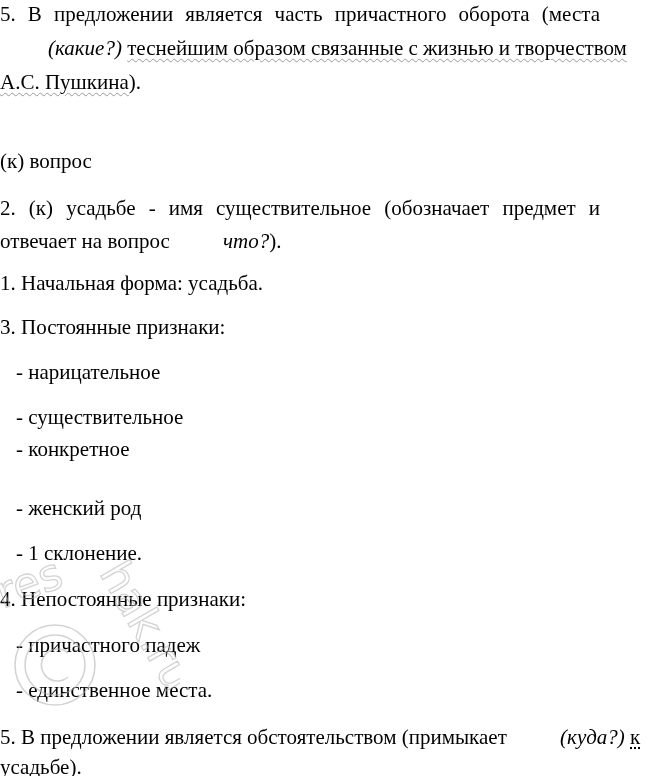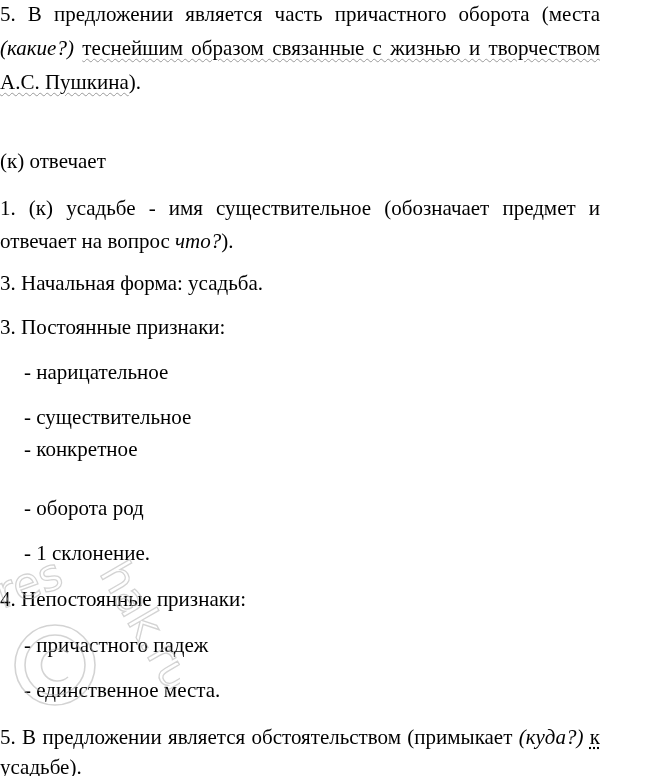--- a/index.html
+++ b/index.html
@@ -1,49 +1,49 @@
 <!DOCTYPE html>
 <html><head>
 <meta charset="utf-8">
 <style>
   html, body { margin:0; padding:0; background:#ffffff; }
   body { width:658px; height:776px; overflow:hidden; position:relative;
          font-family:"Liberation Serif", serif; font-size:21px; color:#000; }
   .line { position:absolute; left:0; white-space:nowrap; line-height:24px; }
   .just { width:600px; text-align:justify; text-align-last:justify; }
-  i { font-style:italic; }
+  i { font-style:italic;margin-left:48px; }
   .wavy { text-decoration: underline wavy #9a9a9a; text-decoration-thickness:1px; text-underline-offset:3px; }
   .dashdot { text-decoration: underline dotted #000; text-underline-offset:3px; }
-  .ind { padding-left:24px; }
+  .ind { padding-left:16px; }
   .wm { position:absolute; left:0; top:555px; width:180px; height:200px; pointer-events:none; opacity:0.55; }
 </style>
 </head>
 <body>
 
 <div>
 
   <div class="line just" style="top:2px">5. В предложении является часть причастного оборота (места</div>
   <div class="line just" style="top:36px">
     <i>(какие?)</i>
     <span class="wavy">теснейшим образом связанные с жизнью и творчеством</span>
   </div>
   <div class="line" style="top:70px"><span class="wavy">А.С. Пушкина</span><span>).</span></div>
 
-  <div class="line" style="top:149px">(к) отвечает</div>
+  <div class="line" style="top:149px">(к) вопрос</div>
 
-  <div class="line just" style="top:196px">1. (к) усадьбе - имя существительное (обозначает предмет и</div>
+  <div class="line just" style="top:196px">2. (к) усадьбе - имя существительное (обозначает предмет и</div>
   <div class="line" style="top:229px"><span>отвечает на вопрос </span><i>что?</i><span>).</span></div>
 
-  <div class="line" style="top:271px">3. Начальная форма: усадьба.</div>
+  <div class="line" style="top:271px">1. Начальная форма: усадьба.</div>
 
   <div class="line" style="top:315px">3. Постоянные признаки:</div>
   <div class="line ind" style="top:360px">- нарицательное</div>
   <div class="line ind" style="top:405px">- существительное</div>
   <div class="line ind" style="top:437px">- конкретное</div>
-  <div class="line ind" style="top:496px">- оборота род</div>
+  <div class="line ind" style="top:496px">- женский род</div>
   <div class="line ind" style="top:541px">- 1 склонение.</div>
 
   <div class="line" style="top:587px">4. Непостоянные признаки:</div>
   <div class="line ind" style="top:633px">- причастного падеж</div>
   <div class="line ind" style="top:678px">- единственное места.</div>
 
   <div class="line just" style="top:725px"><span>5. В предложении является обстоятельством (примыкает </span> <i>(куда?)</i> <span class="dashdot">к</span></div>
   <div class="line" style="top:755px"><span class="dashdot">усадьбе</span><span>).</span></div>
 
   <svg class="wm" viewBox="0 0 180 200">

